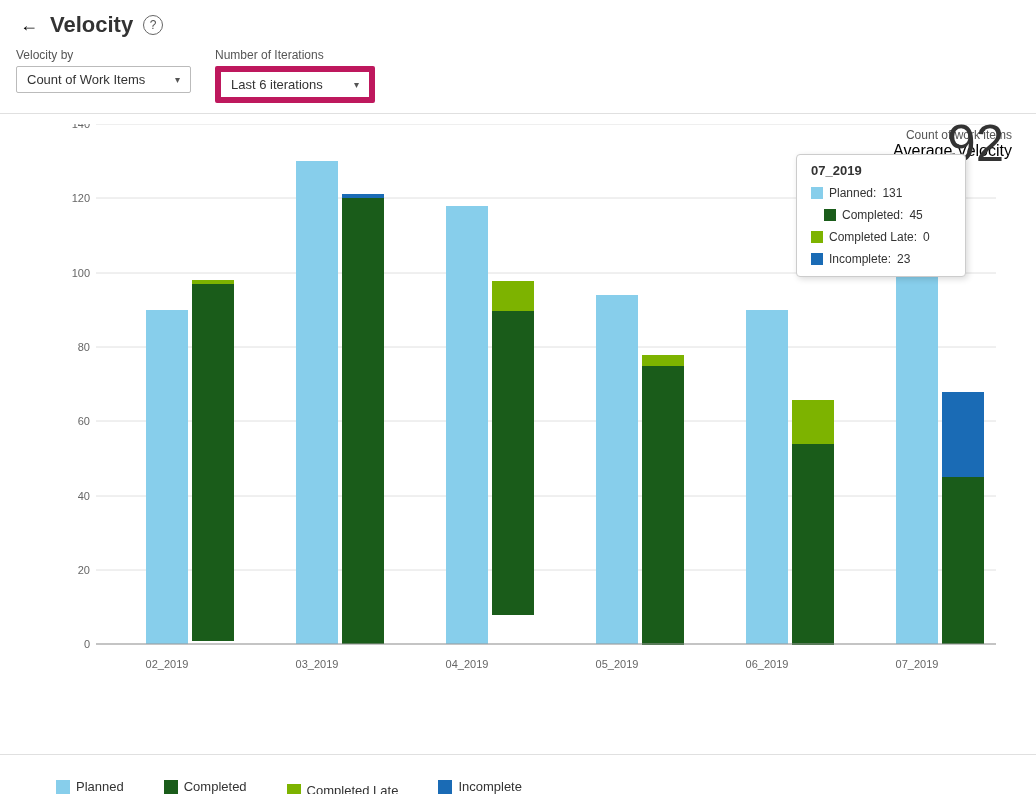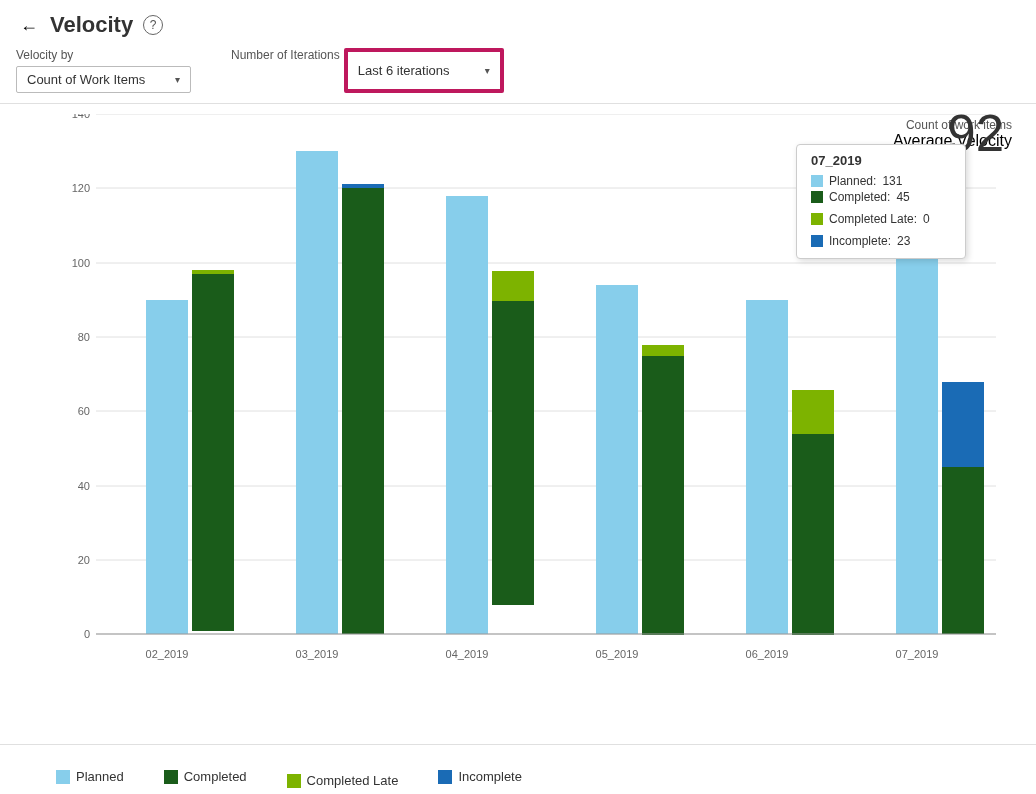--- a/index.html
+++ b/index.html
@@ -9,31 +9,31 @@
 <body>
 
 <div style="display:flex;align-items:center;padding:12px 16px 6px 16px;gap:8px;">
   <button style="background:none;border:none;cursor:pointer;font-size:18px;padding:2px 4px;">←</button>
   <span style="font-size:22px;font-weight:600;">Velocity</span>
   <div style="width:20px;height:20px;border-radius:50%;border:1.5px solid #666;display:inline-flex;align-items:center;justify-content:center;font-size:12px;color:#555;cursor:pointer;margin-left:2px;">
     <span>?</span>
   </div>
 </div>
 
-<div style="display:flex;gap:40px;padding:4px 16px 10px 16px;">
+<div style="display:flex;gap:24px;padding:4px 16px 10px 16px;">
   <div style="display:flex;flex-direction:column;gap:4px;">
     <span style="font-size:12px;color:#555;">Velocity by</span>
     <div style="display:flex;align-items:center;border:1px solid #bbb;border-radius:2px;padding:5px 10px;min-width:175px;cursor:pointer;background:#fff;font-size:13px;gap:8px;justify-content:space-between;">
       <span>Count of Work Items</span>
       <span style="font-size:10px;color:#555;">▾</span>
     </div>
   </div>
-  <div style="display:flex;flex-direction:row;gap:4px;">
+  <div style="display:flex;flex-direction:column;gap:4px;">
     <span style="font-size:12px;color:#555;">Number of Iterations</span>
-    <div style="display:flex;align-items:center;border:4px solid #be185d;border-radius:2px;padding:5px 10px;min-width:160px;cursor:pointer;background:#fff;font-size:13px;gap:8px;justify-content:space-between;">
+    <div style="display:flex;align-items:center;border:6px solid #be185d;border-radius:2px;padding:5px 10px;min-width:160px;cursor:pointer;background:#fff;font-size:13px;gap:8px;justify-content:space-between;">
       <span>Last 6 iterations</span>
       <span style="font-size:10px;color:#555;">▾</span>
     </div>
   </div>
 </div>
 
 <div style="height:1px;background:#e0e0e0;margin:0;"></div>
 
 <div style="position:relative;padding:10px 20px 60px 56px;height:680px;">
 
@@ -97,26 +97,26 @@
     <text x="411" y="544" text-anchor="middle" font-size="11" fill="#666">04_2019</text>
     <text x="561" y="544" text-anchor="middle" font-size="11" fill="#666">05_2019</text>
     <text x="711" y="544" text-anchor="middle" font-size="11" fill="#666">06_2019</text>
     <text x="861" y="544" text-anchor="middle" font-size="11" fill="#666">07_2019</text>
 
     <line x1="40" y1="520" x2="940" y2="520" stroke="#999" stroke-width="1"></line>
   </svg>
 
   <div style="position:absolute;top:40px;right:70px;background:#fff;border:1px solid #ccc;border-radius:4px;padding:8px 14px;font-size:12px;min-width:170px;box-shadow:2px 2px 6px rgba(0,0,0,0.15);z-index:10;">
     <div style="font-weight:600;margin-bottom:6px;font-size:13px;">07_2019</div>
-    <div style="display:flex;align-items:center;gap:6px;margin:0 0;">
+    <div style="display:flex;align-items:center;gap:6px;margin:8px 0;">
       <div style="width:12px;height:12px;background:#87CEEB;"></div>
       <span>Planned:</span>
       <span>131</span>
     </div>
-    <div style="display:flex;align-items:center;gap:6px;margin:2px 0;">
+    <div style="display:flex;align-items:center;gap:6px;margin:2px 13px;">
       <div style="width:12px;height:12px;background:#1a5c1a;"></div>
       <span>Completed:</span>
       <span>45</span>
     </div>
     <div style="display:flex;align-items:center;gap:6px;margin:8px 0;">
       <div style="width:12px;height:12px;background:#7db300;"></div>
       <span>Completed Late:</span>
       <span>0</span>
     </div>
     <div style="display:flex;align-items:center;gap:6px;margin:2px 0;">

